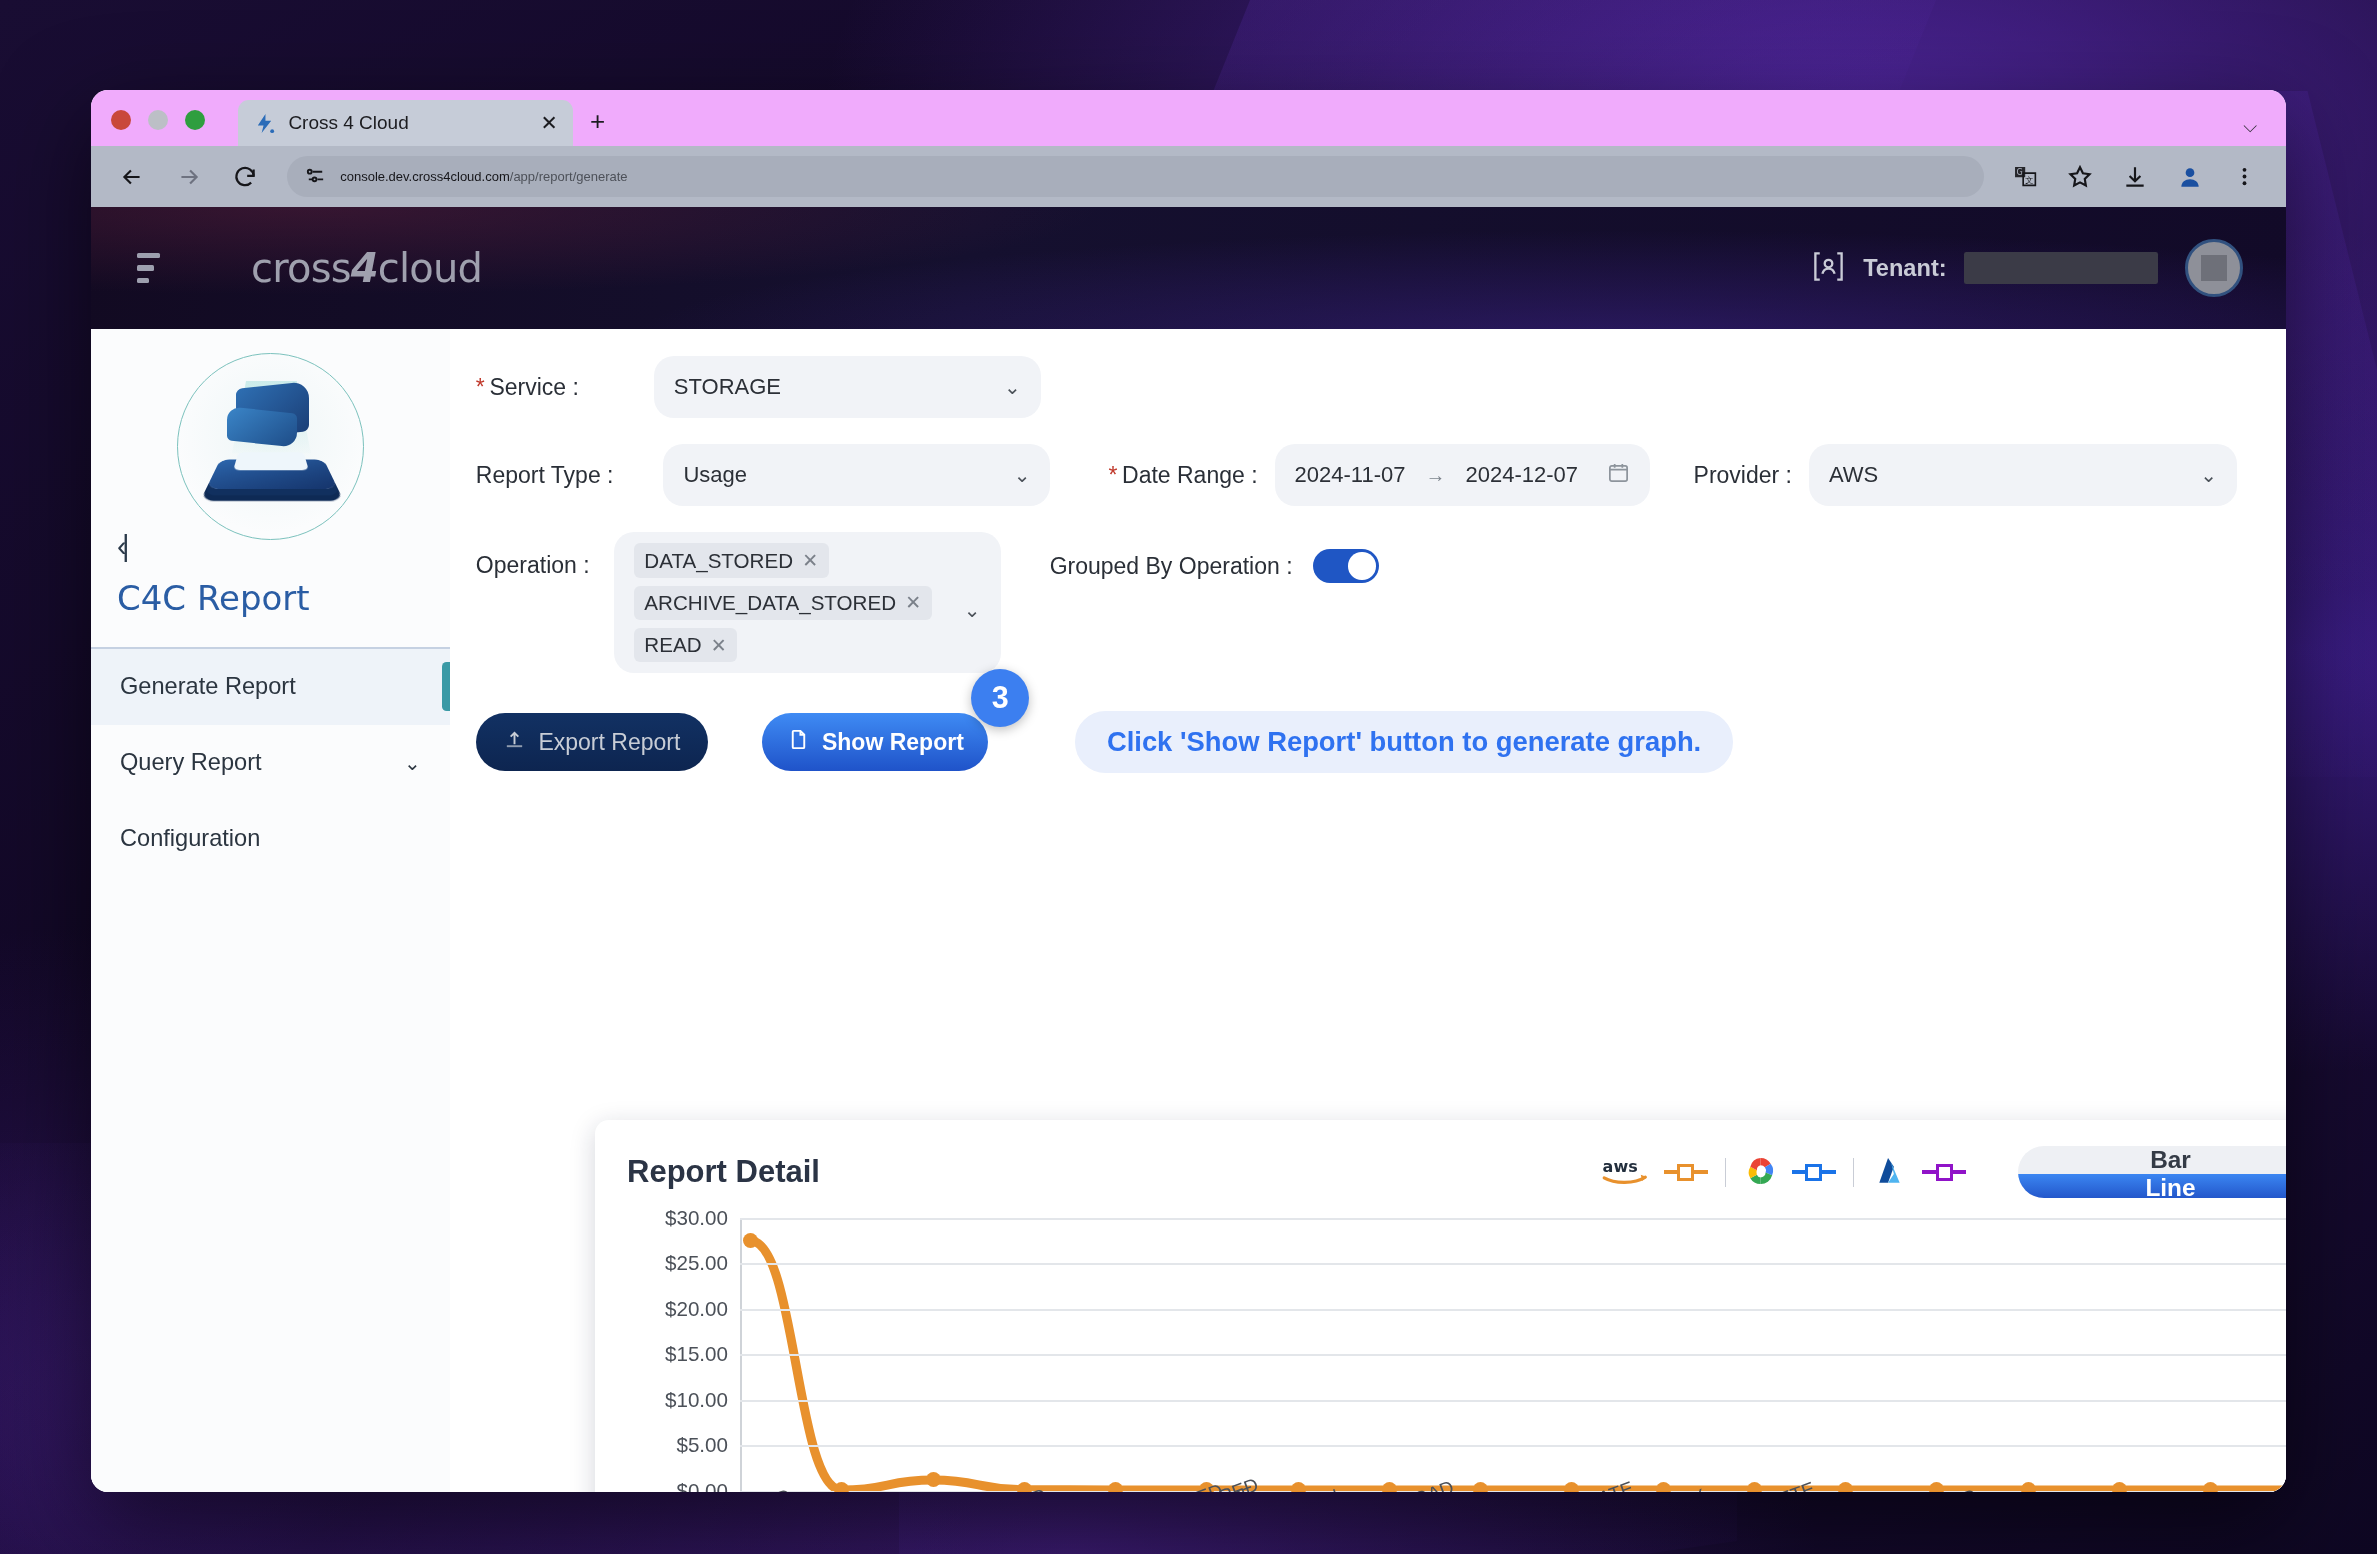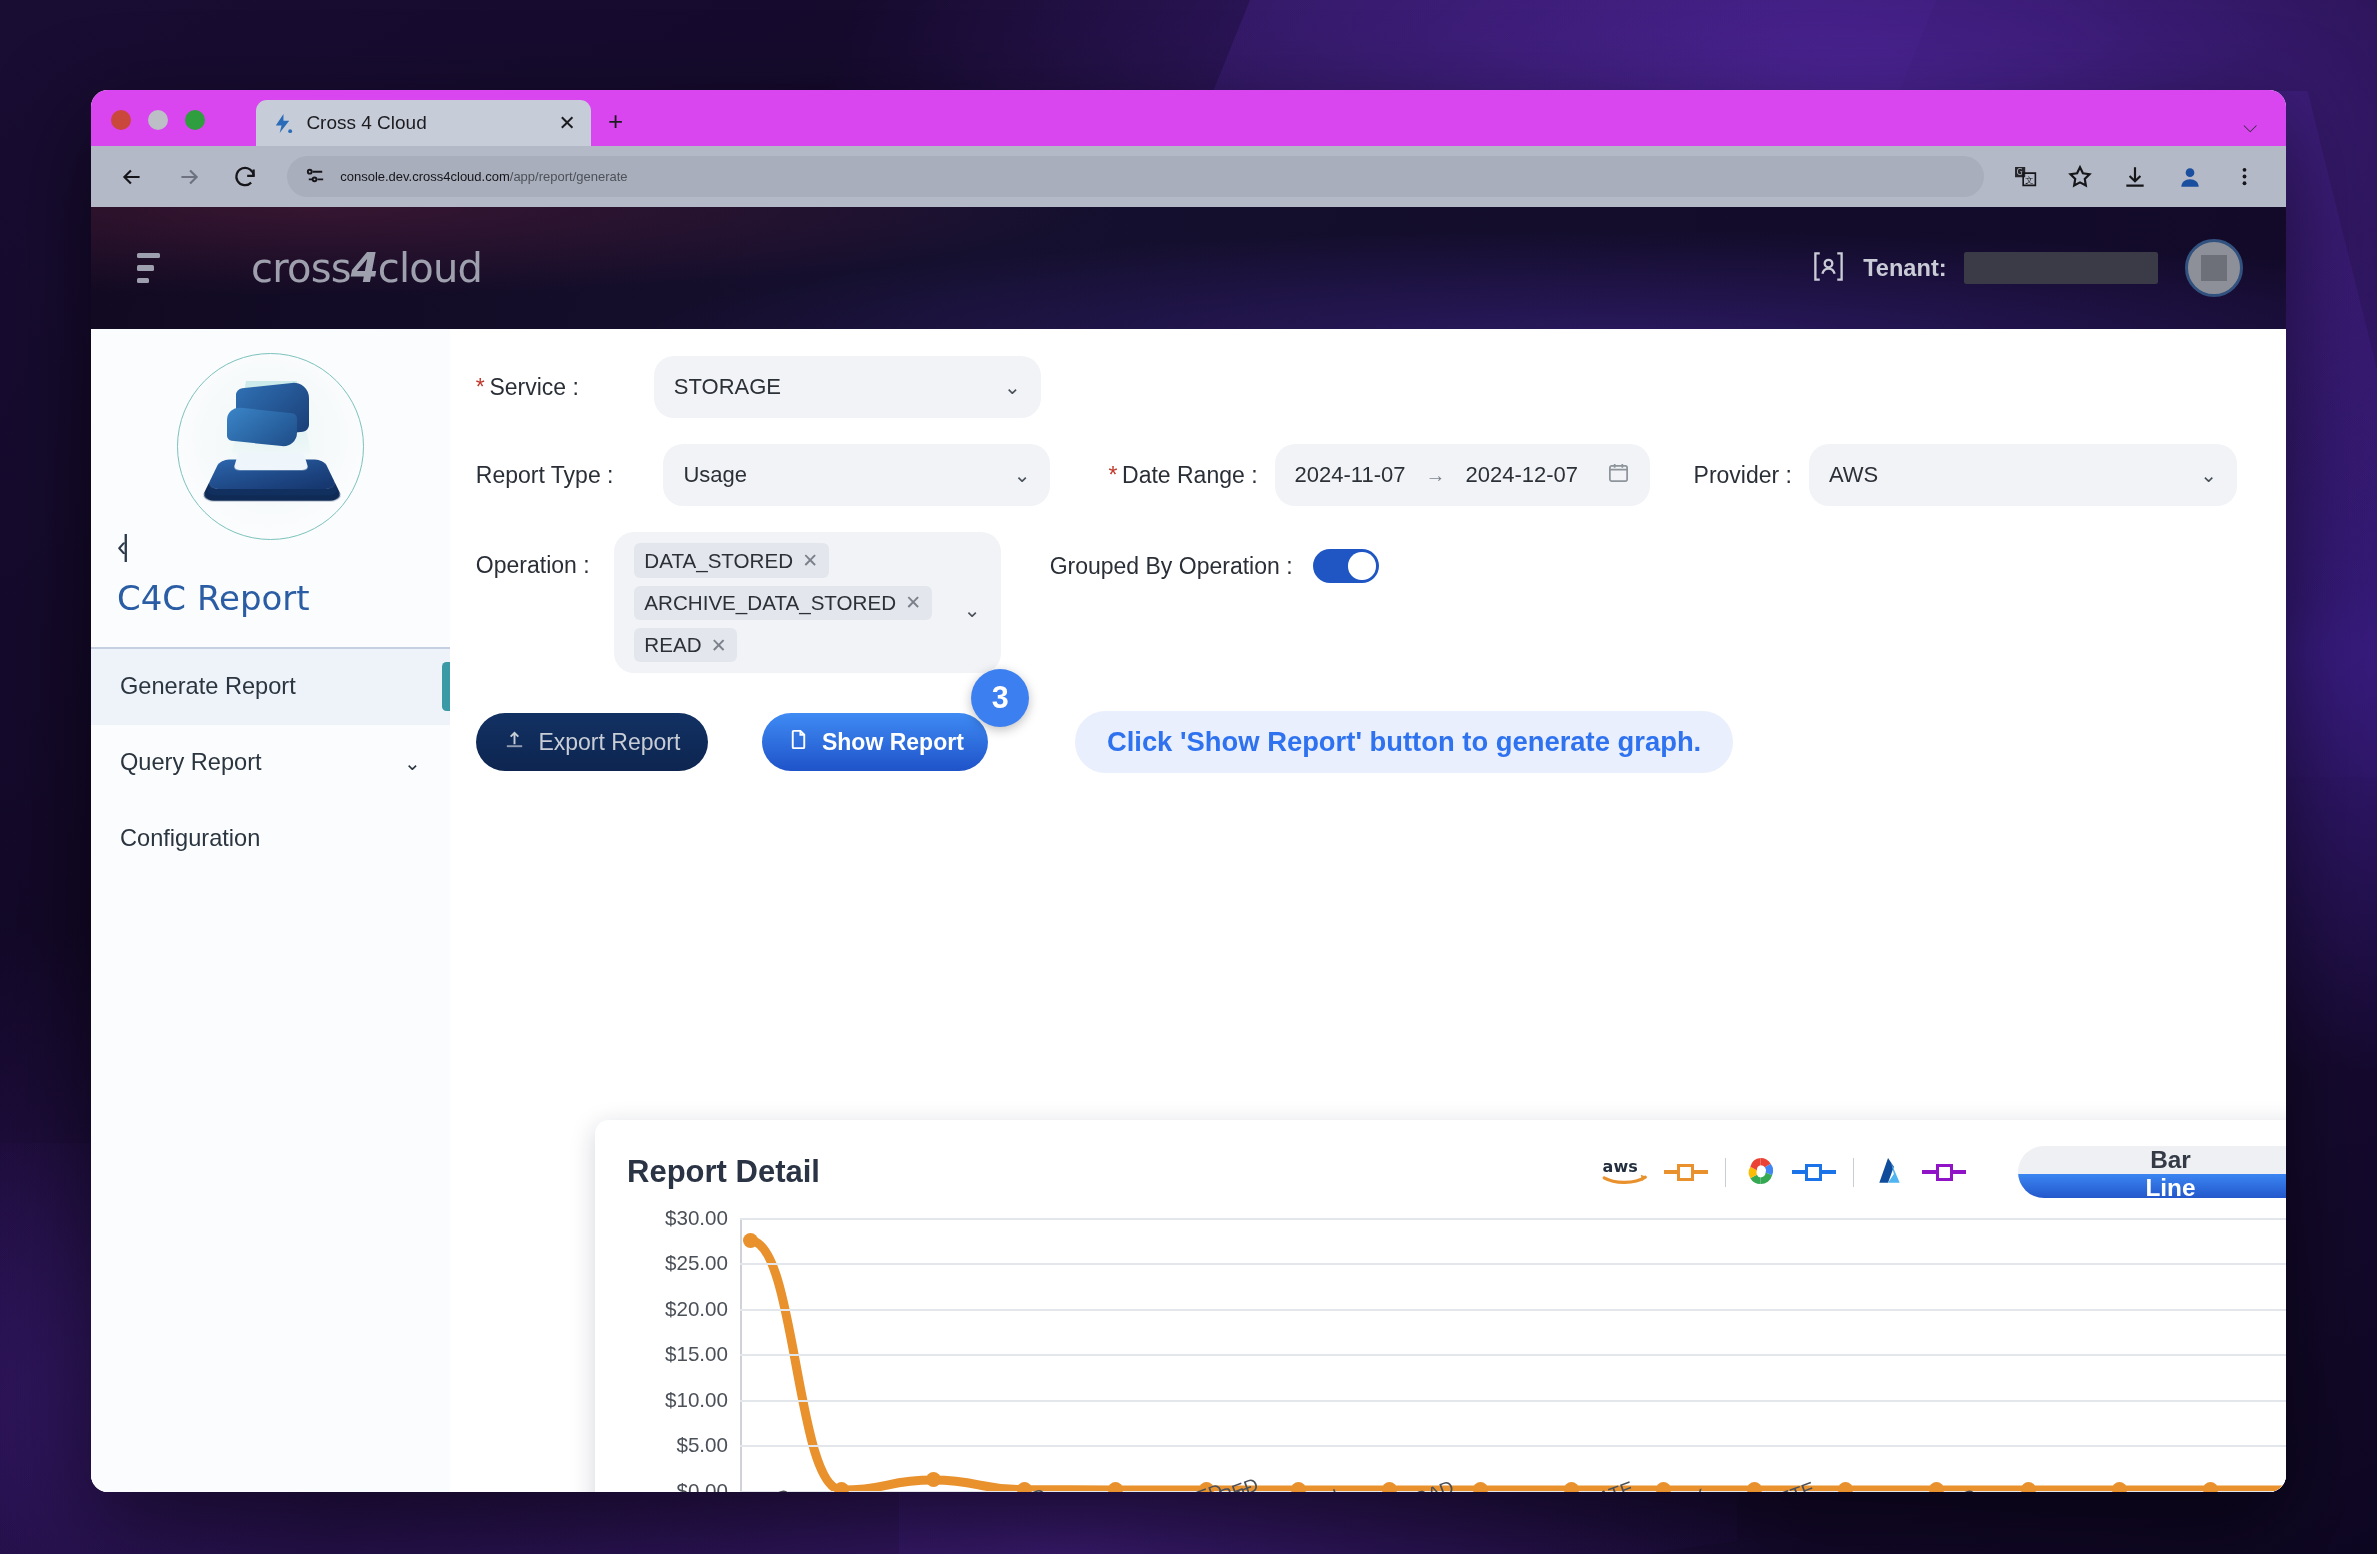--- a/index.html
+++ b/index.html
@@ -34,22 +34,22 @@
 
   
   #browser{
     position:absolute; left:91px; top:90px; width:2195px; height:1402px;
     border-radius:17px; overflow:hidden;
     box-shadow:0 30.5px 91px rgba(0,0,0,.55);
     background:#fff;
   }
   
   #tabstrip{
-    height:56px; background:#d946ef; position:relative;
-    display:flex; align-items:flex-end; padding-left:35px;
+    height:56px; background:#f0abfc; position:relative;
+    display:flex; align-items:flex-end; padding-left:17px;
   }
   .traffic{ position:absolute; top:20px; display:flex; gap:17px; left:20px; }
   .dot{ width:20px; height:20px; border-radius:50%; }
   .dot.red{ background:#c9483b; }
   .dot.yellow{ background:#bcbfc6; }
   .dot.green{ background:#2f9e3f; }
   #tab{
     margin-left:130px; width:335px; height:46px;
     background:#c6ccd8; border-radius:10.7px 10.7px 0 0;
     display:flex; align-items:center; gap:12.2px; padding:0 15.2px;

